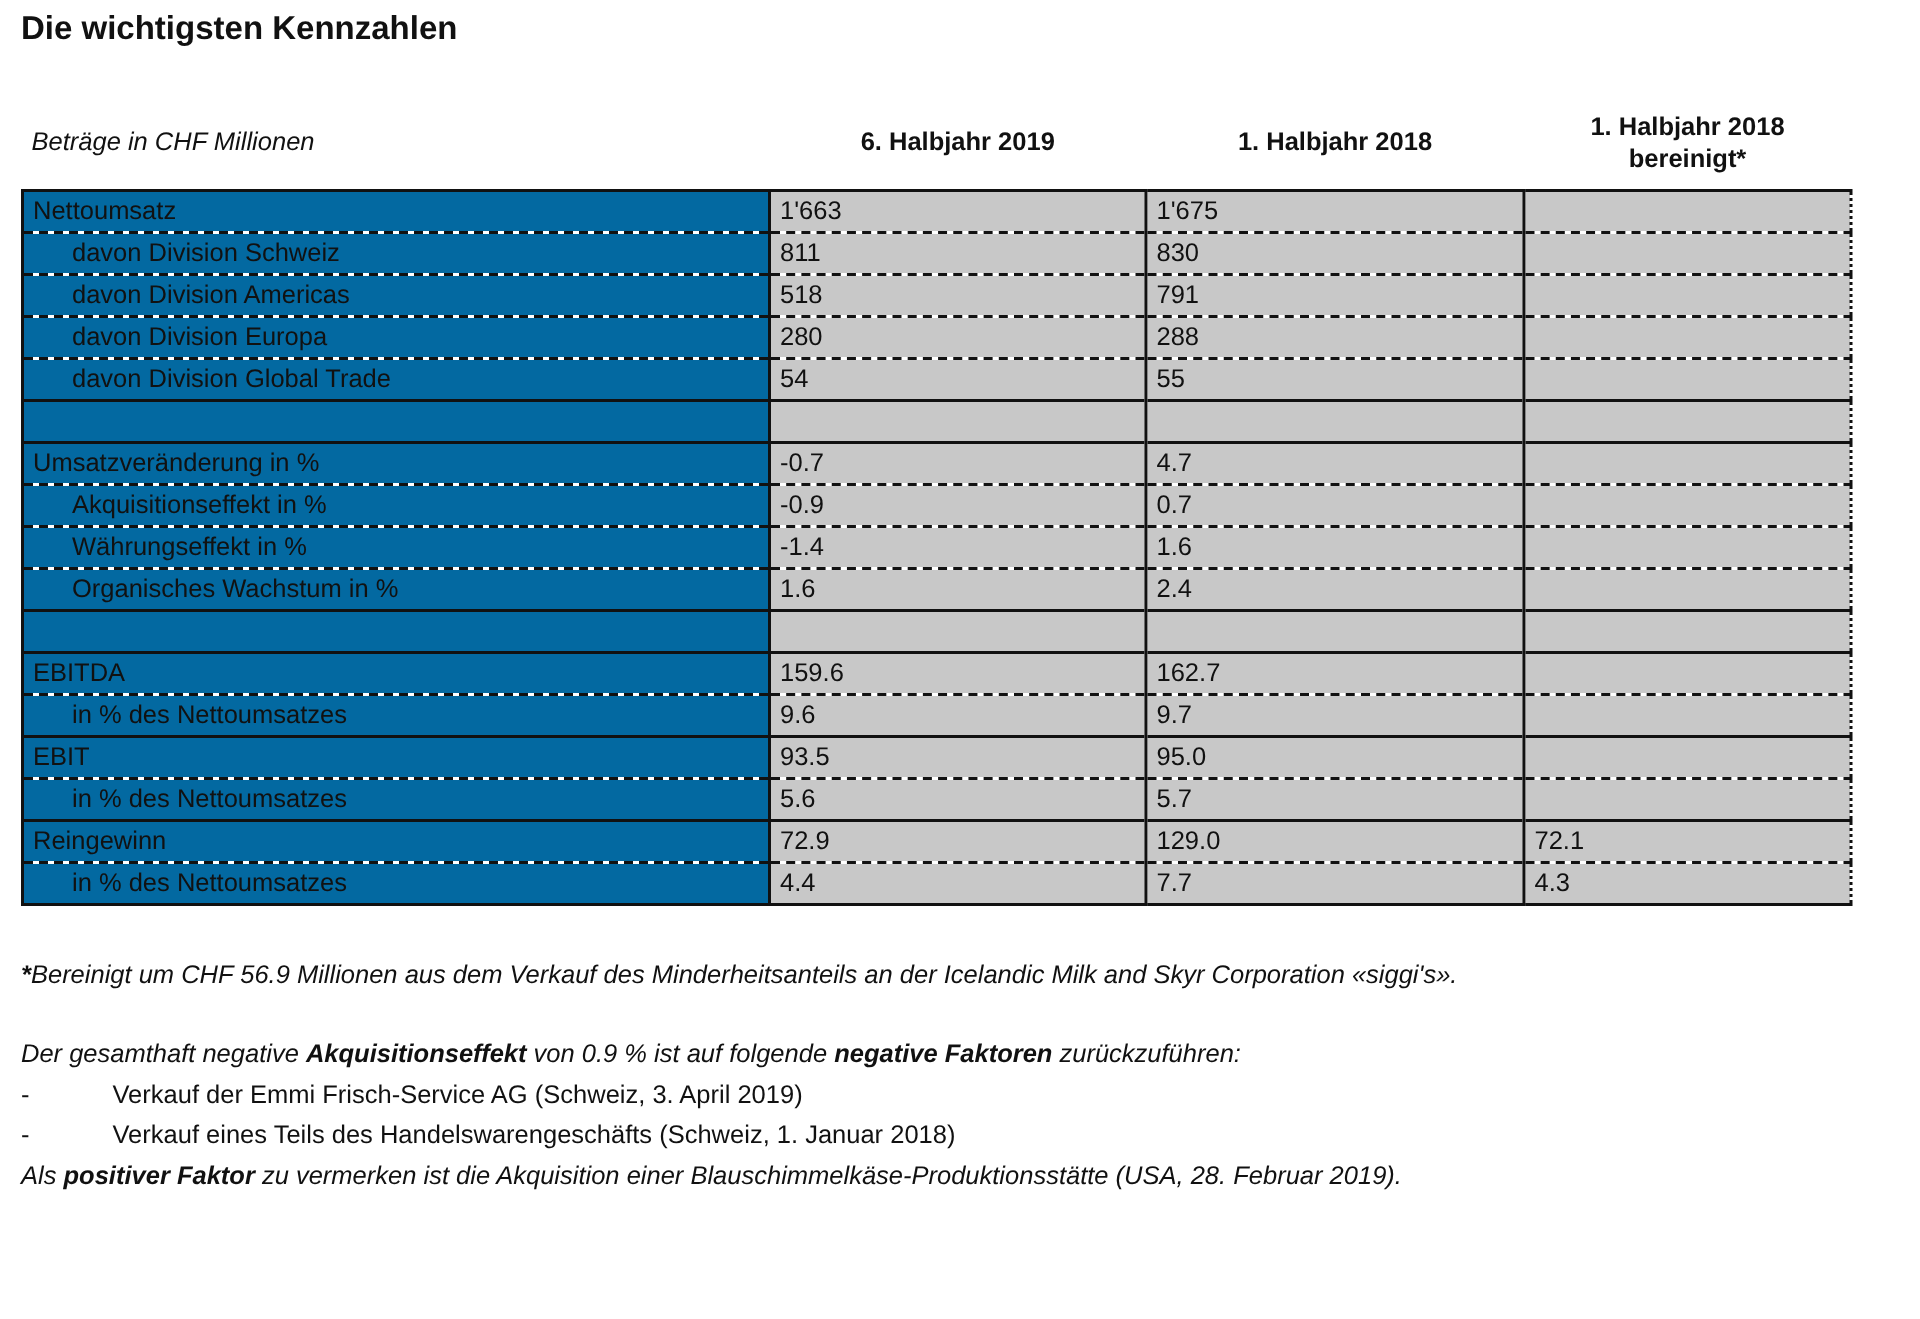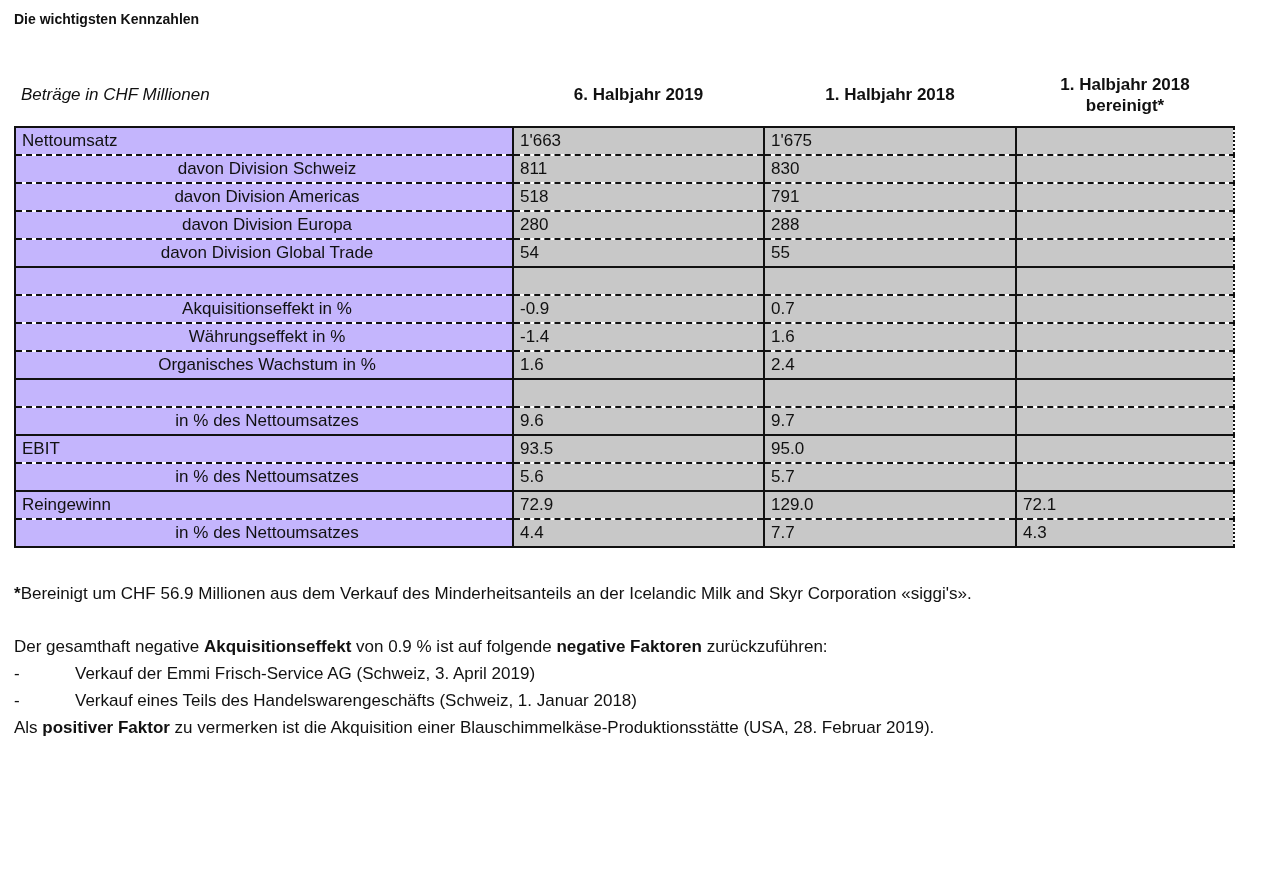--- a/index.html
+++ b/index.html
@@ -12,21 +12,21 @@
   body{
     width:1280px;height:879px;
     background:#ffffff;
     color:var(--ink);
     font-family:"Liberation Sans", sans-serif;
     font-size:17px;
     padding:8px 27px 0 14px;
     overflow:hidden;
   }
   .title{
-    font-size:14px;
+    font-size:22px;
     font-weight:bold;
     margin:0;
     line-height:22px;
   }
   table.kpi{
     border-collapse:collapse;
     table-layout:fixed;
     width:1219px;
     margin-top:33px;
   }
@@ -46,37 +46,37 @@
     padding:0 0 5px 0;
   }
   td.colhead{
     background:var(--head-gray);
     font-weight:bold;
     text-align:center;
     line-height:21px;
   }
   
   td.lbl{
-    background:#c4b5fd;
+    background:#0369a1;
     border-left:2px solid var(--ink);
     border-right:2px solid var(--ink);
     padding-left:2px;
   }
-  td.lbl.sub{padding-left:12px;text-align:center;}
+  td.lbl.sub{padding-left:32px;}
   td.val{
     background:var(--cell-gray);
     border-right:2px solid var(--ink);
     text-align:left;
   }
   td.val.last{border-right:2px dotted var(--ink);}
   tr.solid-top td{border-top:2px solid var(--ink);}
   tr.dash-top td{border-top:2px dashed var(--ink);}
   tr.bottom td{border-bottom:2px solid var(--ink);}
   
-  .fn{margin:0;line-height:27px;}
+  .fn{margin:0;line-height:27px;font-style:italic;}
   .fn.justify{text-align:justify;}
   #fn-star{margin-top:32px;}
   #fn-acq{margin-top:26px;}
   .bullet{display:flex;line-height:27px;}
   .bullet .dash{flex:0 0 61px;}
   #fn-pos{}
   strong{font-weight:bold;}
 </style>
 </head>
 <body>
@@ -134,20 +134,26 @@
         <td class="val last"></td>
       </tr>
 
       <tr class="solid-top">
         <td class="lbl"></td>
         <td class="val"></td>
         <td class="val"></td>
         <td class="val last"></td>
       </tr>
 
+      <tr class="solid-top">
+        <td class="lbl">Umsatzveränderung in %</td>
+        <td class="val">-0.7</td>
+        <td class="val">4.7</td>
+        <td class="val last"></td>
+      </tr>
       <tr class="dash-top">
         <td class="lbl sub">Akquisitionseffekt in %</td>
         <td class="val">-0.9</td>
         <td class="val">0.7</td>
         <td class="val last"></td>
       </tr>
       <tr class="dash-top">
         <td class="lbl sub">Währungseffekt in %</td>
         <td class="val">-1.4</td>
         <td class="val">1.6</td>
@@ -160,20 +166,26 @@
         <td class="val last"></td>
       </tr>
 
       <tr class="solid-top">
         <td class="lbl"></td>
         <td class="val"></td>
         <td class="val"></td>
         <td class="val last"></td>
       </tr>
 
+      <tr class="solid-top">
+        <td class="lbl">EBITDA</td>
+        <td class="val">159.6</td>
+        <td class="val">162.7</td>
+        <td class="val last"></td>
+      </tr>
       <tr class="dash-top">
         <td class="lbl sub">in % des Nettoumsatzes</td>
         <td class="val">9.6</td>
         <td class="val">9.7</td>
         <td class="val last"></td>
       </tr>
       <tr class="solid-top">
         <td class="lbl">EBIT</td>
         <td class="val">93.5</td>
         <td class="val">95.0</td>

